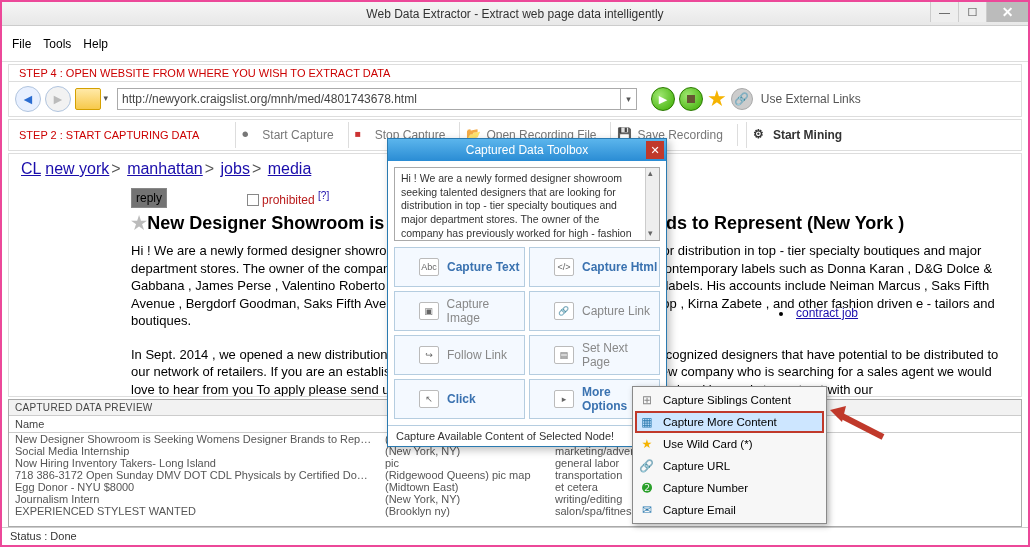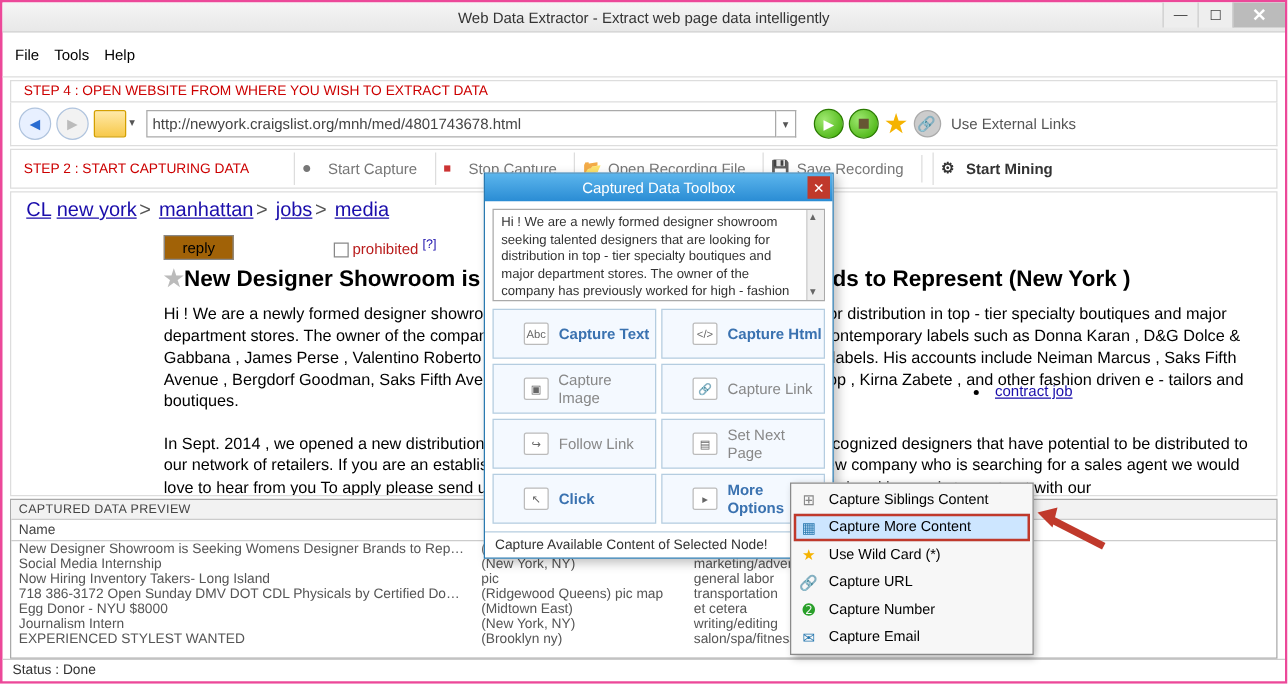--- a/index.html
+++ b/index.html
@@ -41,21 +41,21 @@
 .tbtn .ico { width:16px; height:16px; }
 .tbtn.active { color:#333; font-weight:bold; }
 .vline { width:1px; height:22px; background:#ddd; }
 
 
 .page { flex:1; margin: 2px 6px 0 6px; border:1px solid #ddd; overflow:hidden; padding: 6px 12px; font-family: "Times New Roman", serif; font-size:13px; color:#000; position:relative; }
 .crumb { font-size:16px; }
 .crumb a { color: #1a0dab; text-decoration: underline; }
 .crumb .sep { color:#555; padding: 0 2px;}
 .replybar { display:flex; align-items:center; gap:80px; margin:10px 0 4px 110px; font-size:12px; font-family: Helvetica, Arial, sans-serif;}
-.replybtn { border:1px solid #888; background:#a16207; padding: 2px 14px; font-size:12px;}
+.replybtn { border:1px solid #888; background:#737373; padding: 2px 4px; font-size:12px;}
 .chk { width:12px; height:12px; border:1px solid #888; display:inline-block; vertical-align:middle; margin-right:3px;}
 .prohib { color:#b91c1c; }
 .headline { font-weight:bold; font-size:18px; margin:4px 0 8px 110px; color:#000; }
 .starico { color:#bbb; font-size:18px; }
 .bodytxt { margin-left:110px; line-height:1.35; max-width: 870px; }
 .sidebox { position:absolute; right:12px; top:60px; width:230px; border:1px solid #ccc; padding:6px; font-size:12px; background:#fff; font-family: Helvetica, Arial, sans-serif; text-align:left;}
 .sidebox .hdr { font-size:11px; color:#444; }
 .sidebox .bold { font-weight:bold; }
 .sidelist { position:absolute; right:12px; top:152px; width:230px; font-size:12px; font-family: Helvetica, Arial, sans-serif;}
 .sidelist li { list-style: disc inside; }

